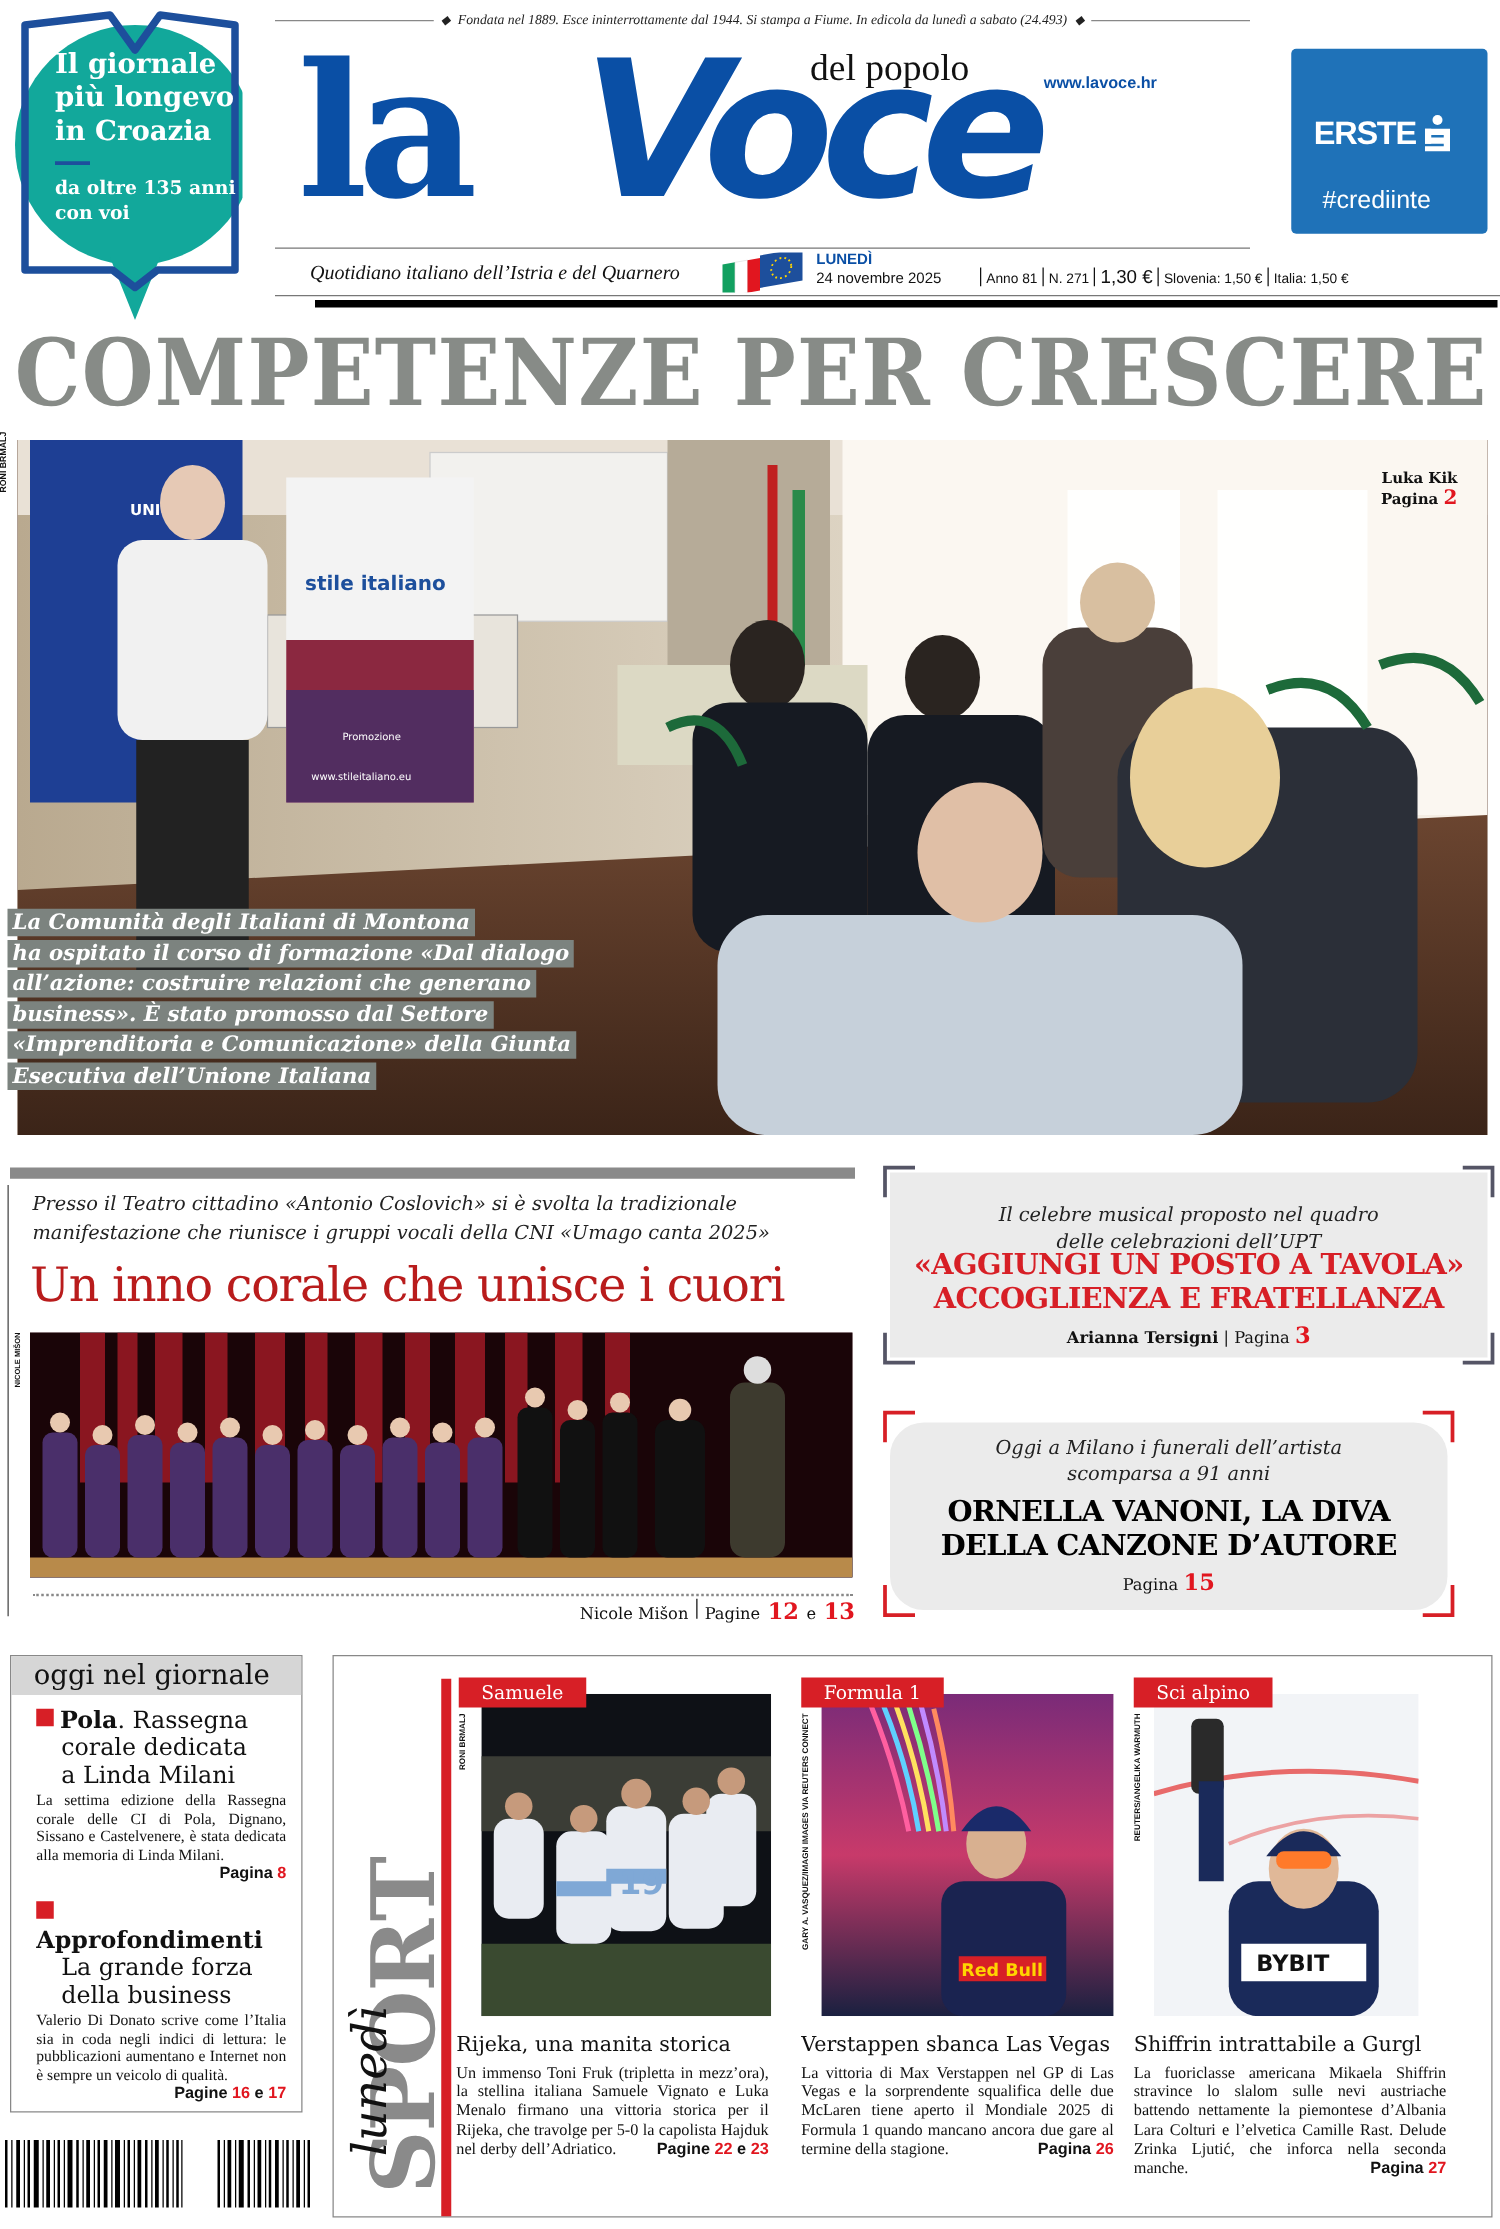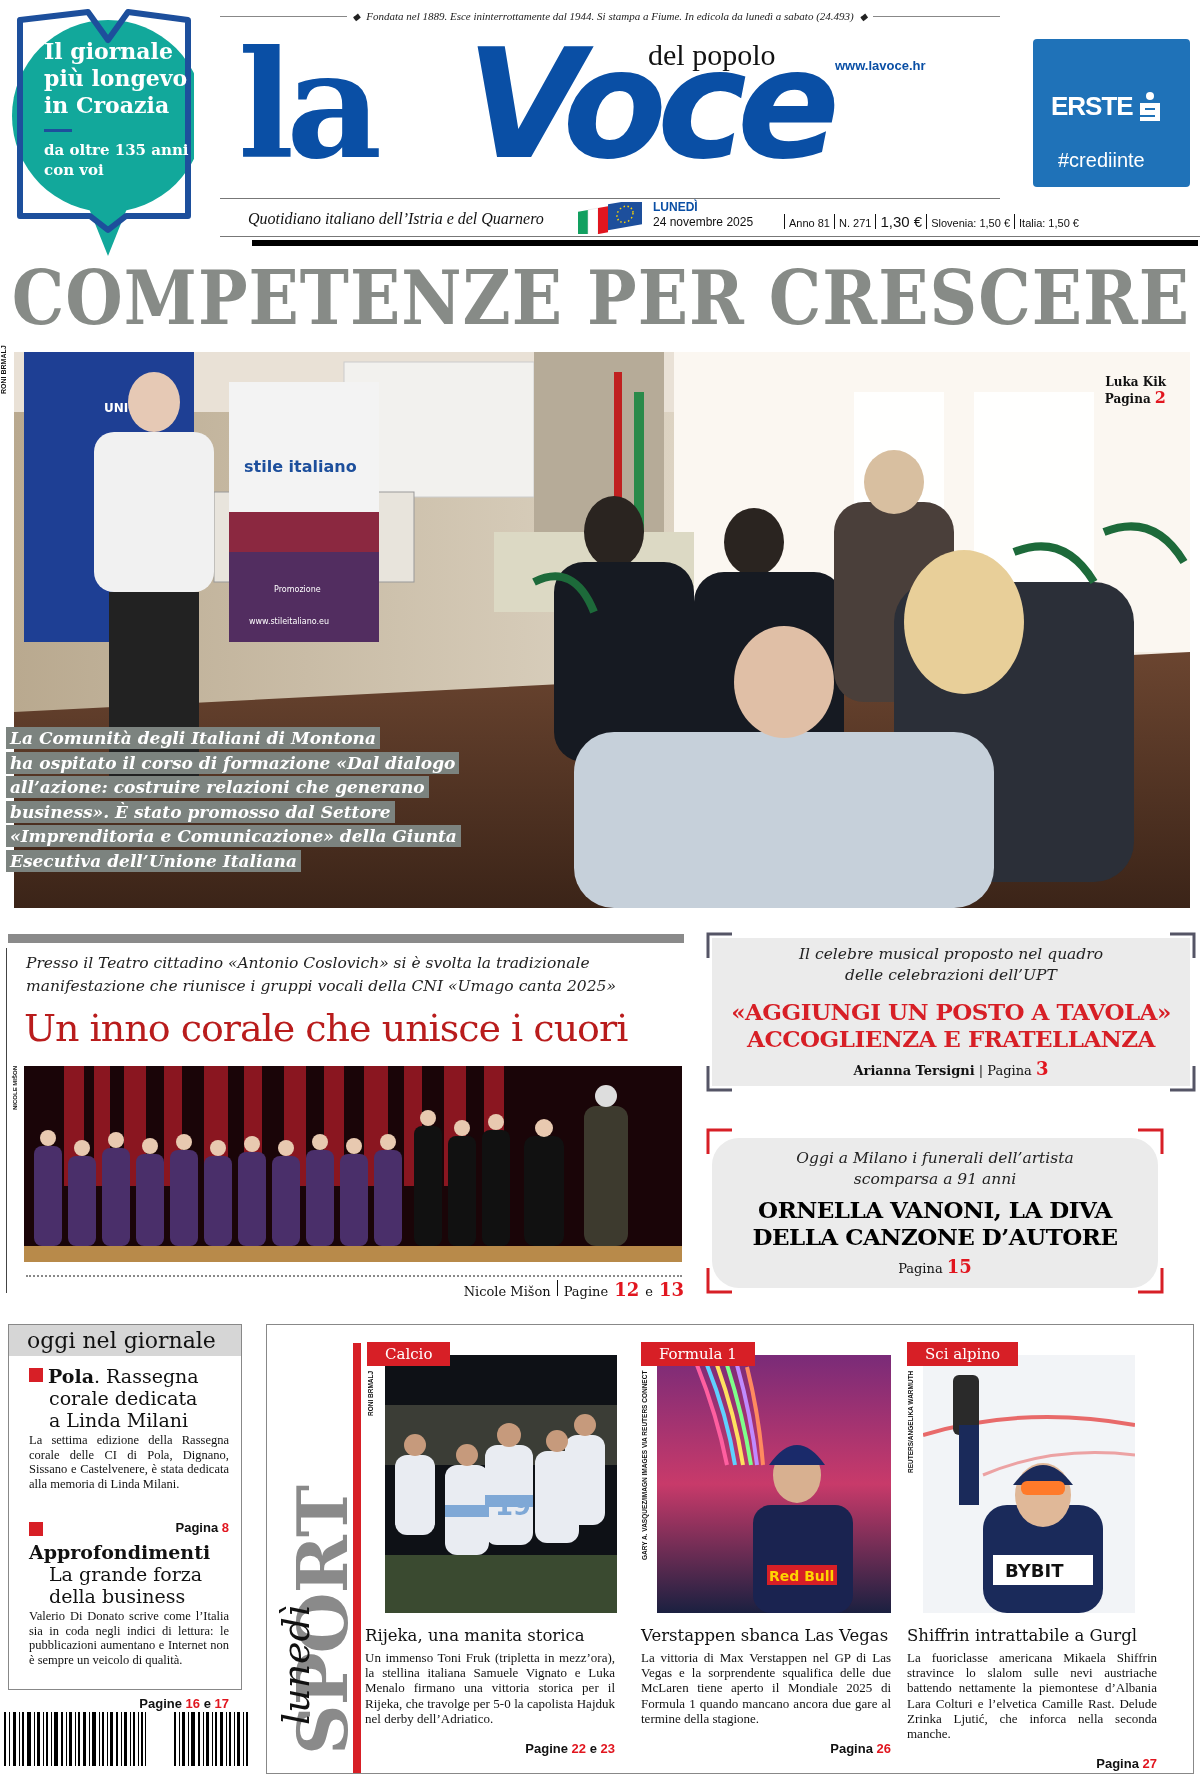--- a/index.html
+++ b/index.html
@@ -72,21 +72,21 @@
 
   
   .oggi { left: 8px; top: 1324px; width: 234px; height: 366px; border: 1px solid #888; background: #fff; }
   .oggi-head { position: absolute; left: 0; top: 0; width: 100%; height: 31px; background: #d6d6d6; font-family: "DejaVu Serif", serif; font-size: 22px; line-height: 31px; padding-left: 18px; color: #111; }
   .oggi-item { position: absolute; left: 20px; width: 200px; }
   .oggi-title { font-family: "DejaVu Serif", serif; font-size: 19px; line-height: 22px; color: #111; }
   .oggi-title .sq { display: inline-block; width: 14px; height: 14px; background: #d71f26; margin-right: 5px; vertical-align: 1px; }
   .oggi-title b { font-weight: bold; }
   .oggi-title .indent { padding-left: 20px; }
   .oggi-body { font-family: "Liberation Serif", serif; font-size: 12.5px; line-height: 14.6px; color: #111; text-align: justify; margin-top: 2px; }
-  .pg-label { font-family: "Liberation Sans", sans-serif; font-weight: bold; font-size: 13px; float: right; margin-top: 30px; }
+  .pg-label { font-family: "Liberation Sans", sans-serif; font-weight: bold; font-size: 13px; float: right; }
   .pg-label .r { color: #e1161f; }
 
   .barcode { left: 4px; top: 1710px; width: 248px; height: 66px; }
 
   
   .sport { left: 266px; top: 1324px; width: 928px; height: 450px; border: 1px solid #888; background: #fff; }
   .sport-red { position: absolute; left: 86px; top: 18px; width: 8px; height: 430px; background: #d71f26; }
   .sport-word { position: absolute; left: 6px; top: 150px; width: 80px; height: 290px; }
   .sport-col { position: absolute; top: 0; width: 260px; height: 440px; }
   .sport-tag { position: absolute; top: 17px; height: 24px; padding: 0 18px; background: #d71f26; color: #fff; font-family: "DejaVu Serif", serif; font-size: 15px; line-height: 24px; z-index: 2; }
@@ -326,21 +326,21 @@
     </svg>
   <svg class="corner" style="right:-6px;top:-6px" viewBox="0 0 26 26">
       <path d="M0 2 H24 V26" fill="none" stroke="#555566" stroke-width="3"></path>
     </svg>
   <svg class="corner" style="left:-6px;bottom:-6px" viewBox="0 0 26 26">
       <path d="M2 0 V24 H26" fill="none" stroke="#555566" stroke-width="3"></path>
     </svg>
   <svg class="corner" style="right:-6px;bottom:-6px" viewBox="0 0 26 26">
       <path d="M0 24 H24 V0" fill="none" stroke="#555566" stroke-width="3"></path>
     </svg>
-  <div class="box-kicker" style="top:6px">
+  <div class="box-kicker" style="top:24px">
     <div>Il celebre musical proposto nel quadro</div>
     <div>delle celebrazioni dell’UPT</div>
   </div>
   <div class="box-title" style="top:60px;color:#d71f26">
     <div>«AGGIUNGI UN POSTO A TAVOLA»</div>
     <div>ACCOGLIENZA E FRATELLANZA</div>
   </div>
   <div class="box-foot" style="top:120px">
     <span style="font-weight:bold">Arianna Tersigni</span>
     <span> | </span>
@@ -459,21 +459,21 @@
 </svg>
 
 <div class="abs sport">
   <svg class="sport-word" viewBox="0 0 80 290">
     <text transform="translate(74 280) rotate(-90)" font-family="DejaVu Serif, serif" font-weight="bold" font-size="70" fill="#8a8a8a" textLength="270">SPORT</text>
     <text transform="translate(36 250) rotate(-90)" font-family="DejaVu Serif, serif" font-style="italic" font-size="38" fill="#111">lunedì</text>
   </svg>
   <div class="sport-red"></div>
 
   <div class="sport-col" style="left:98px">
-    <div class="sport-tag" style="left:2px">Calcio</div>
+    <div class="sport-tag" style="left:2px">Samuele</div>
     <div class="sport-credit" style="left:2px">RONI BRMALJ</div>
     <div class="sport-photo" style="left:20px;width:232px">
       <svg width="232" height="258" viewBox="0 0 232 258">
         <rect width="232" height="258" fill="#0e1116"></rect>
         <rect x="0" y="50" width="232" height="60" fill="#3b3d36"></rect>
         <rect x="0" y="200" width="232" height="58" fill="#3a4a30"></rect>
         <g fill="#e9ecf2">
           <rect x="10" y="100" width="40" height="80" rx="12"></rect>
             <rect x="60" y="110" width="44" height="90" rx="12"></rect>
           <rect x="100" y="90" width="48" height="100" rx="12"></rect>

